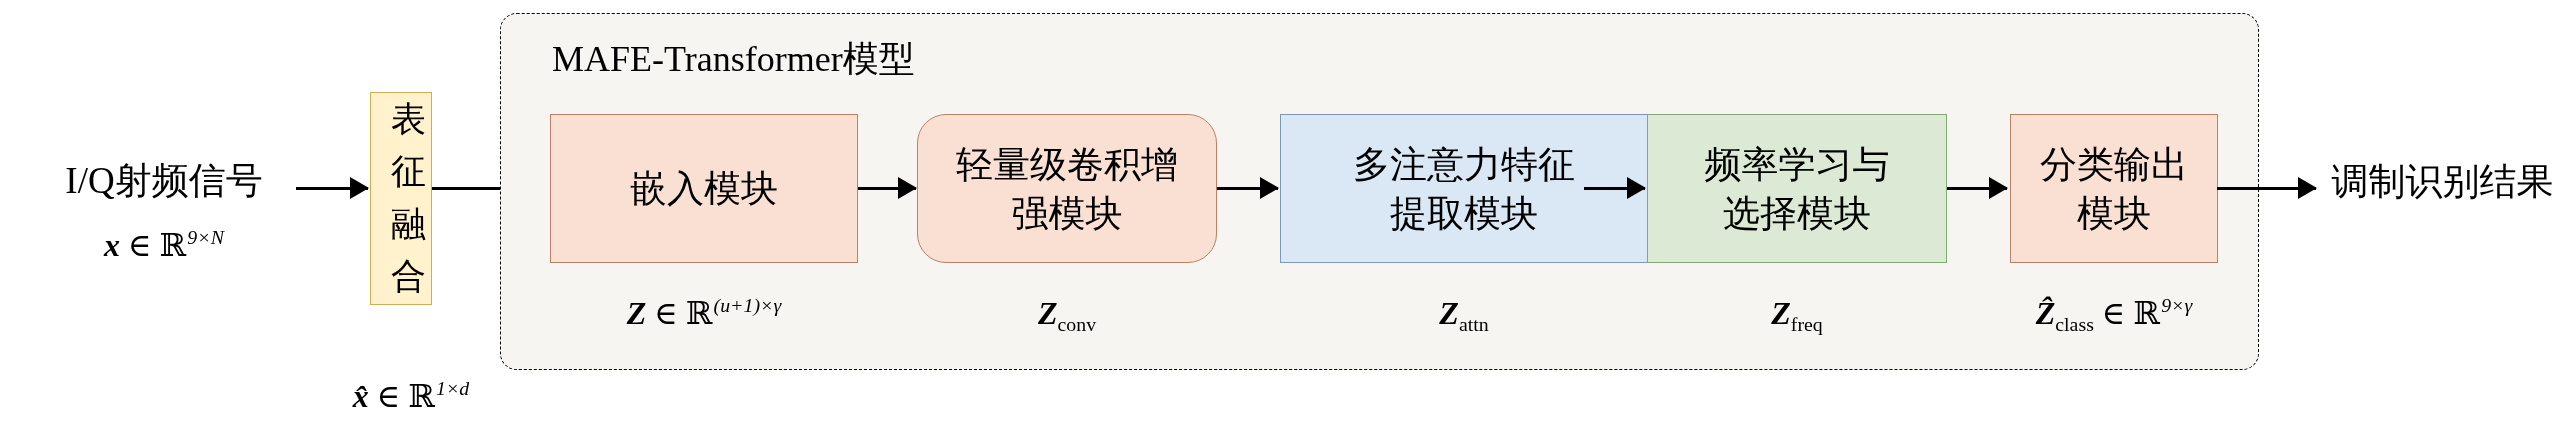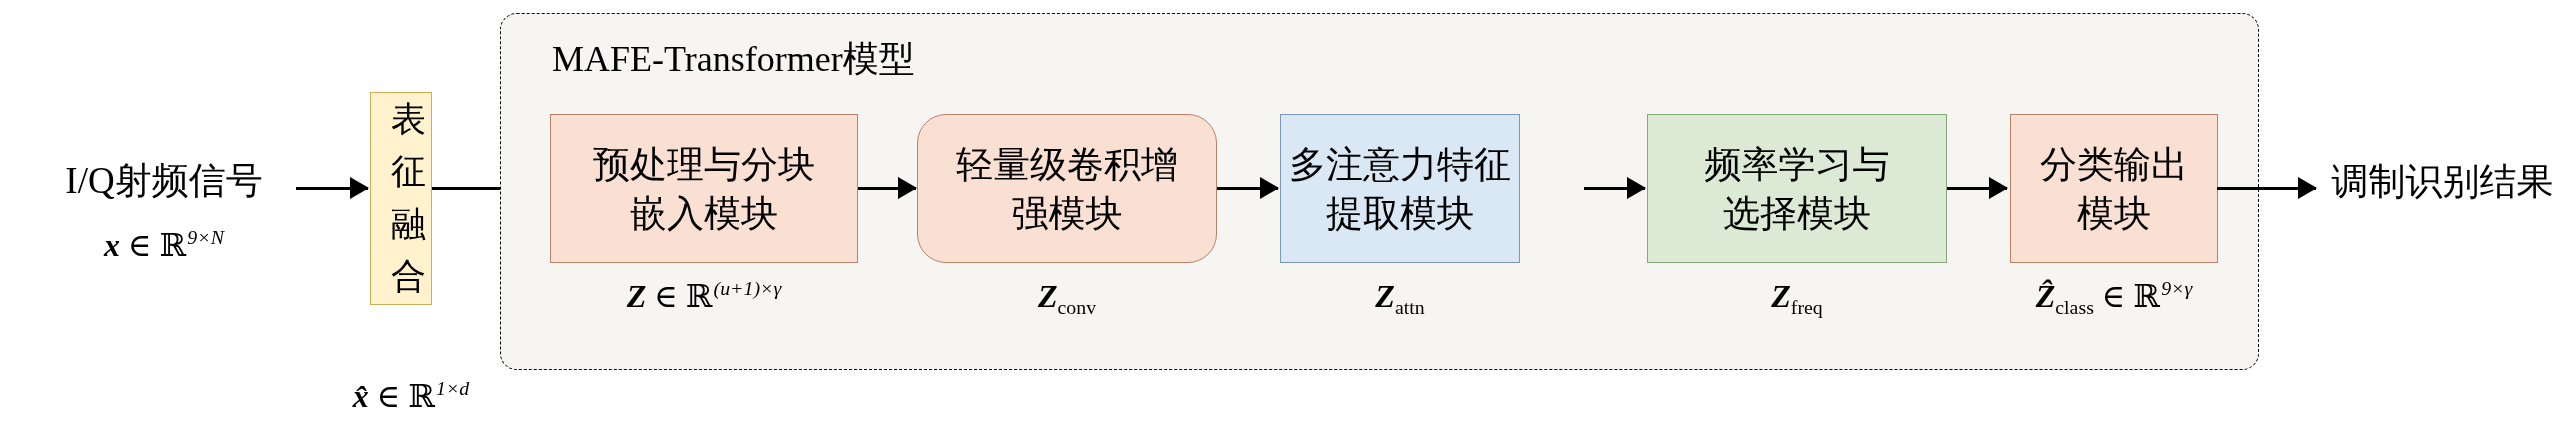--- a/index.html
+++ b/index.html
@@ -48,25 +48,25 @@
     border:1.9px solid; display:flex; flex-direction:column;
     align-items:center; justify-content:center;
     font-size:37px; line-height:49px; text-align:center;
   }
   .pink  { background:#f9e0d3; border-color:#bb8168; }
   .blue  { background:#dae7f4; border-color:#7c97b8; }
   .green { background:#dcead5; border-color:#85a878; }
 
   .pos0 { left:550px;  width:308px; }
   .pos1 { left:917px; width:300px;border-radius:29px; }
-  .pos2 { left:1280px; width:240px; }
+  .pos2 { left:1280px; width:368px; }
   .pos3 { left:1647px; width:300px; }
   .pos4 { left:2010px; width:208px; }
 
-  .block-math { position:absolute; top:277px; text-align:center; }
+  .block-math { position:absolute; top:294px; text-align:center; }
 
   
   .arrow { position:absolute; top:187px; height:2.6px; background:#000; }
   .arrow::after {
     content:""; position:absolute; right:-1.3px; top:50%; transform:translateY(-50%);
     width:0; height:0;
     border-left:19px solid #000; border-top:11px solid transparent; border-bottom:11px solid transparent;
   }
   #arr-in           { left:296px;  width:72px; }
   #arr-fusion-model { left:432px;  width:117px; }
@@ -90,21 +90,20 @@
     <div class="vtext">表征融合</div>
   </div>
   <div class="abs math center" id="fusion-math"><span class="var">x̂</span><span class="rel">∈ ℝ</span><sup>1×d</sup></div>
 
   <div class="arrow" id="arr-fusion-model"></div>
 
   <div class="model-box"></div>
   <div class="model-title">MAFE-Transformer模型</div>
 
   <div class="block pink pos0">
-    <div>预处理与分块</div>
     <div>嵌入模块</div>
   </div>
   <div class="abs math block-math pos0"><span class="var">Z</span><span class="rel">∈ ℝ</span><sup>(u+1)×γ</sup></div>
 
   <div class="arrow" id="arr-01"></div>
 
   <div class="block pink pos1">
     <div>轻量级卷积增</div>
     <div>强模块</div>
   </div>

